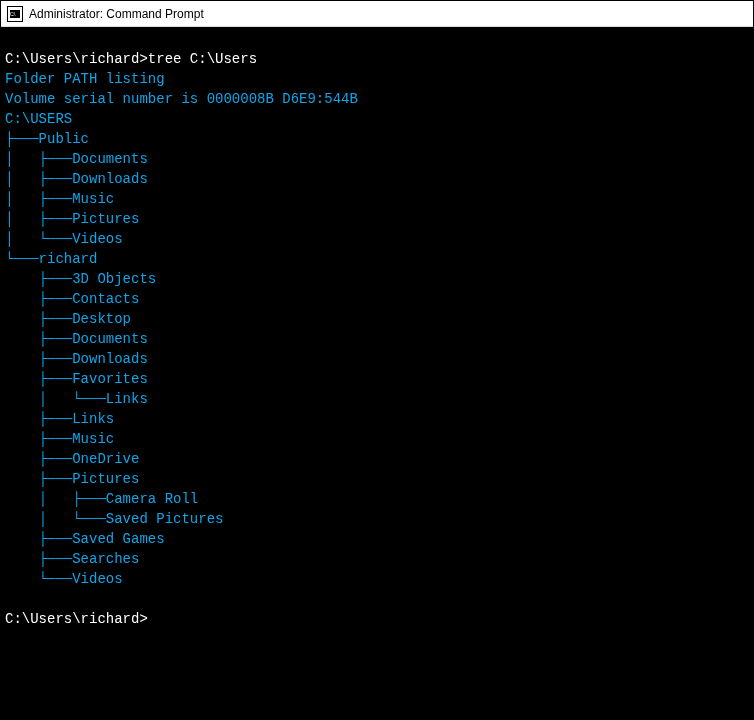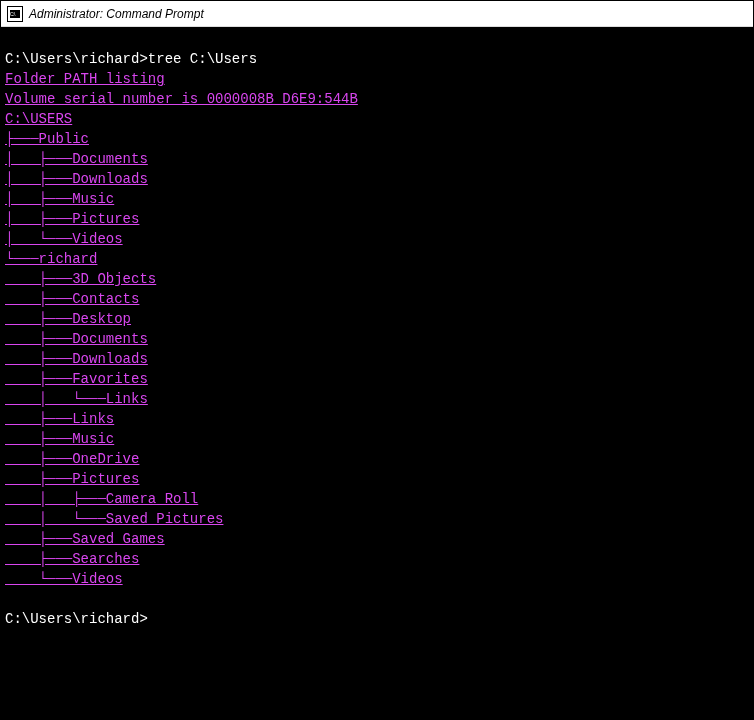--- a/index.html
+++ b/index.html
@@ -54,39 +54,37 @@
       top: 0px;
       left: 0px;
       line-height: 8px;
       font-family: Arial, sans-serif;
       letter-spacing: -0.5px;
     }
     .title-text {
       font-family: 'Segoe UI', Tahoma, sans-serif;
       font-size: 12px;
       color: #000;
-      font-style: italic;
     }
     .terminal {
       flex: 1;
       background: #000;
       color: #fff;
       font-size: 14px;
       line-height: 20px;
       padding: 2px 4px;
       white-space: pre;
       overflow: hidden;
       font-family: 'Consolas', 'Courier New', monospace;
     }
     .prompt-line {
       color: #fff;
     }
     .tree-line {
-      color: #d946ef;
-      text-decoration: underline;
+      color: #0ea5e9;
     }
     .blank-line {
       height: 20px;
     }
   </style>
 </head>
 <body>
 
 <div class="window">
   <div class="title-bar">

